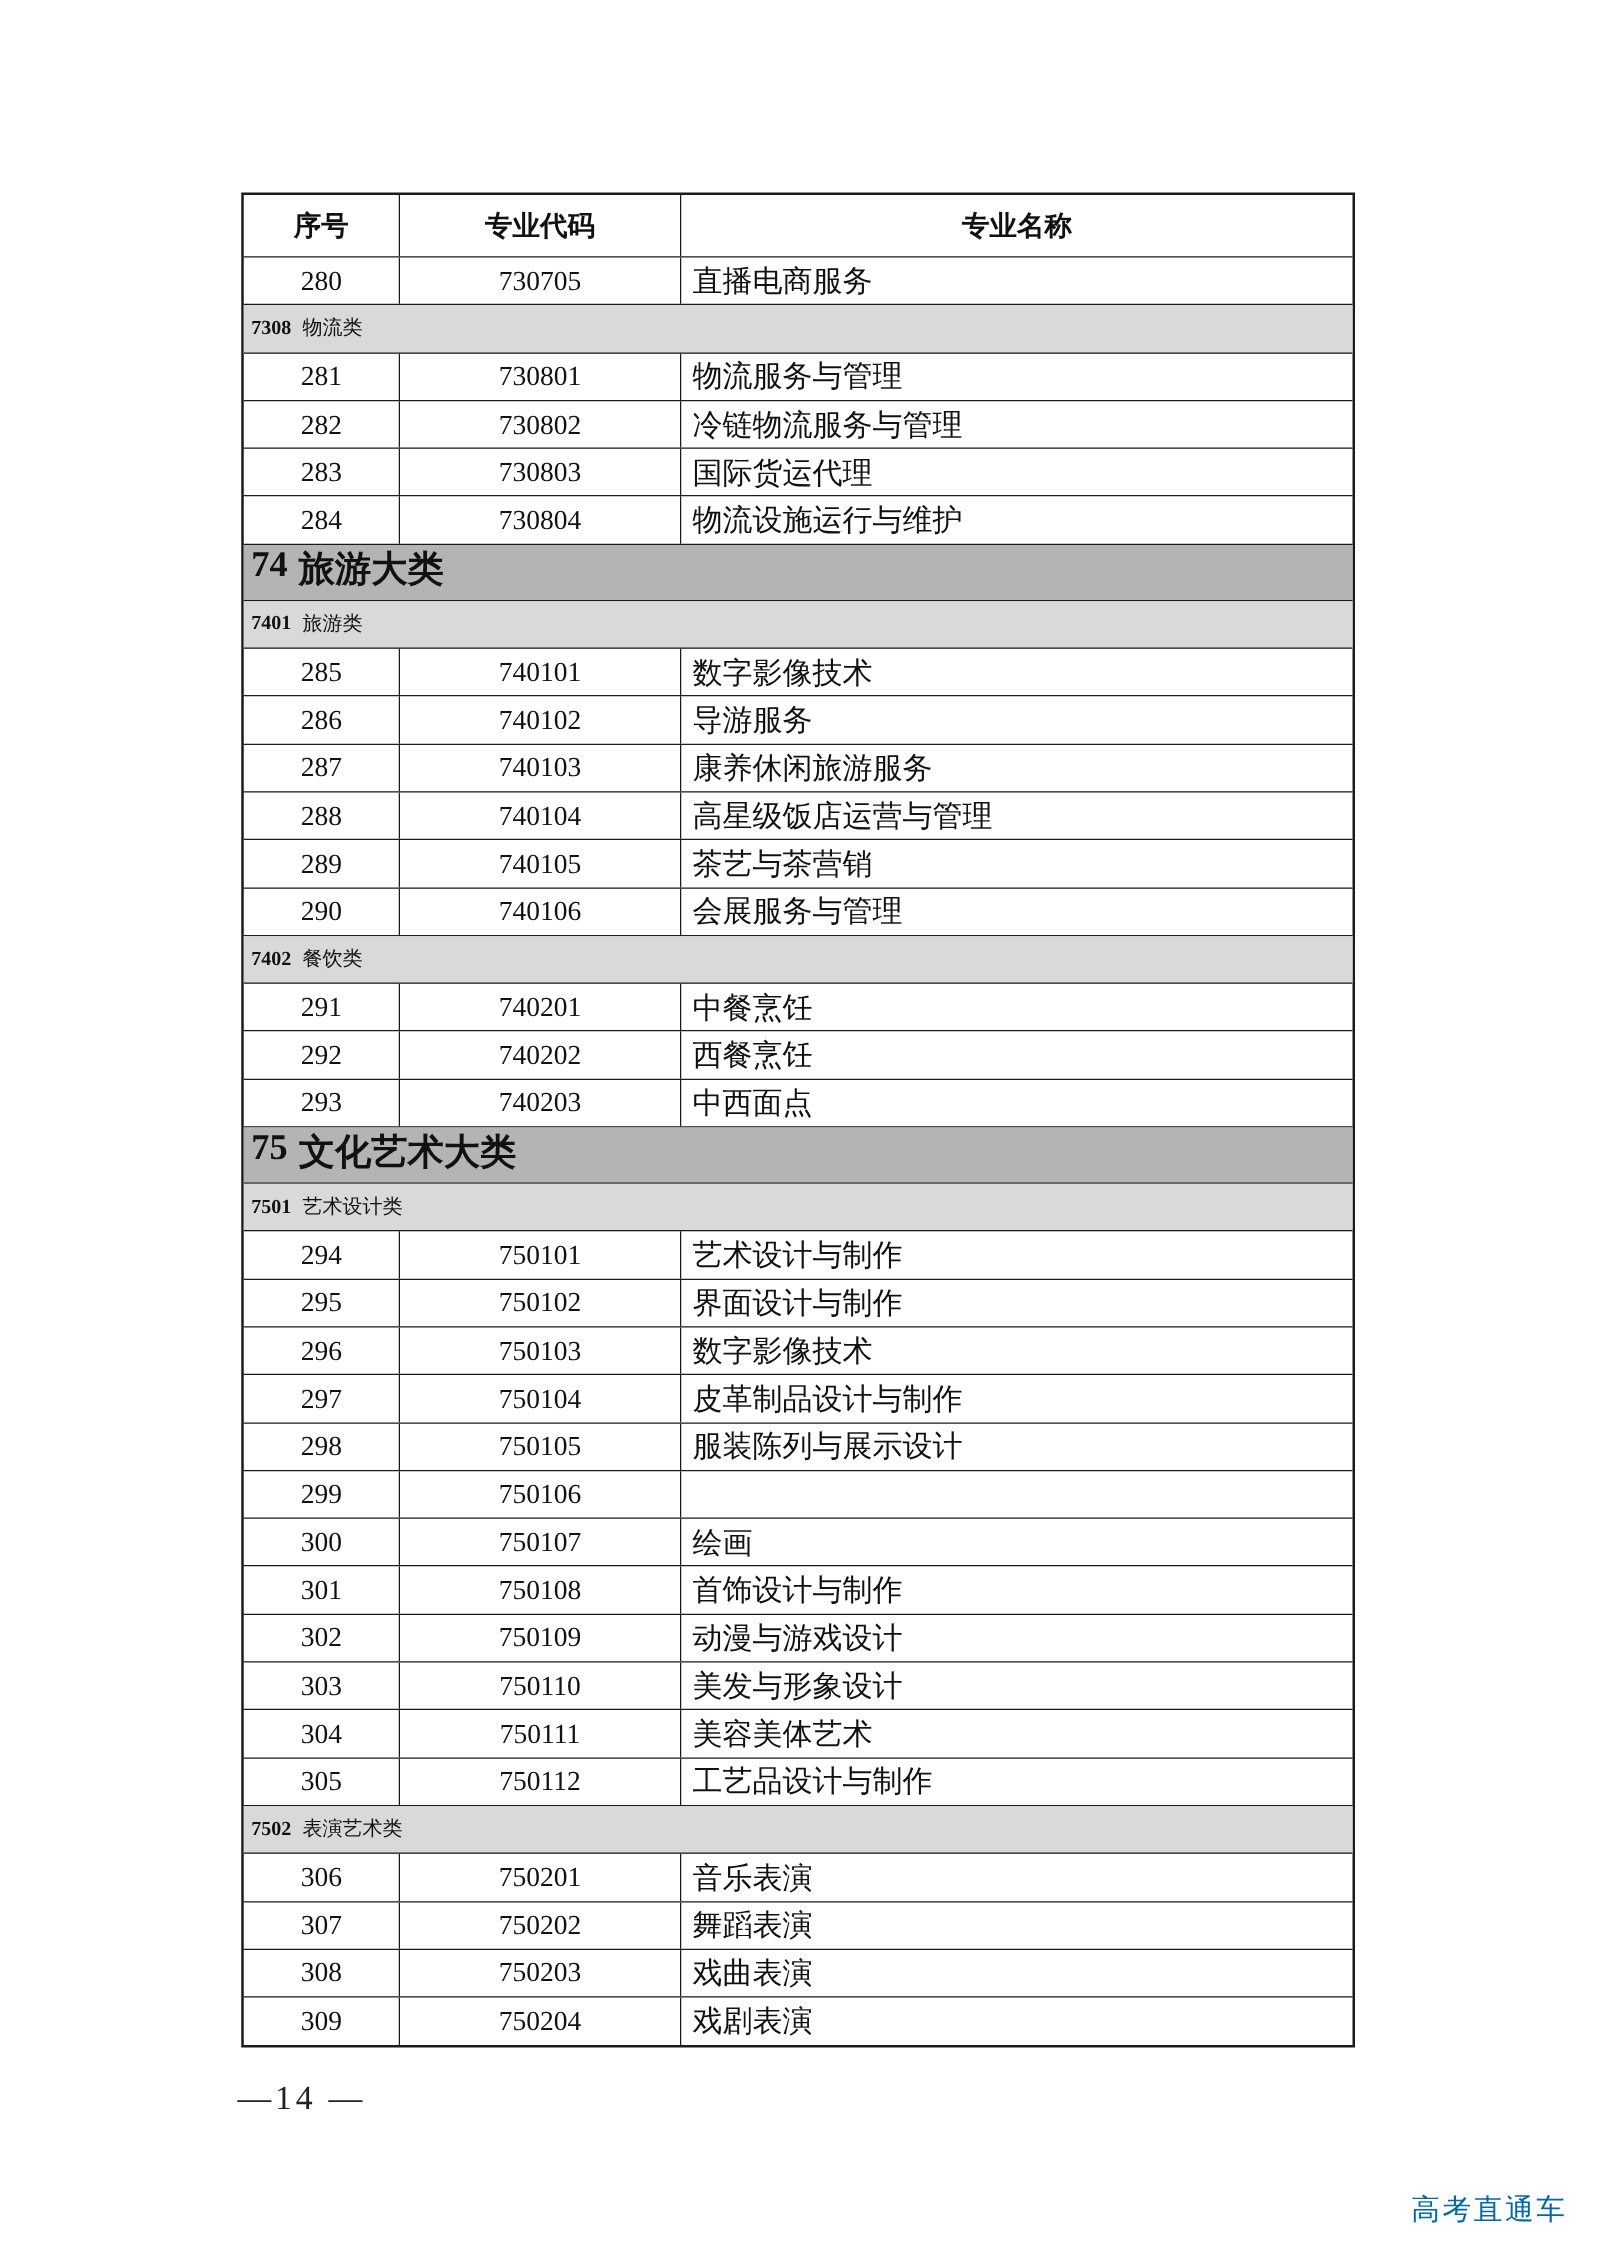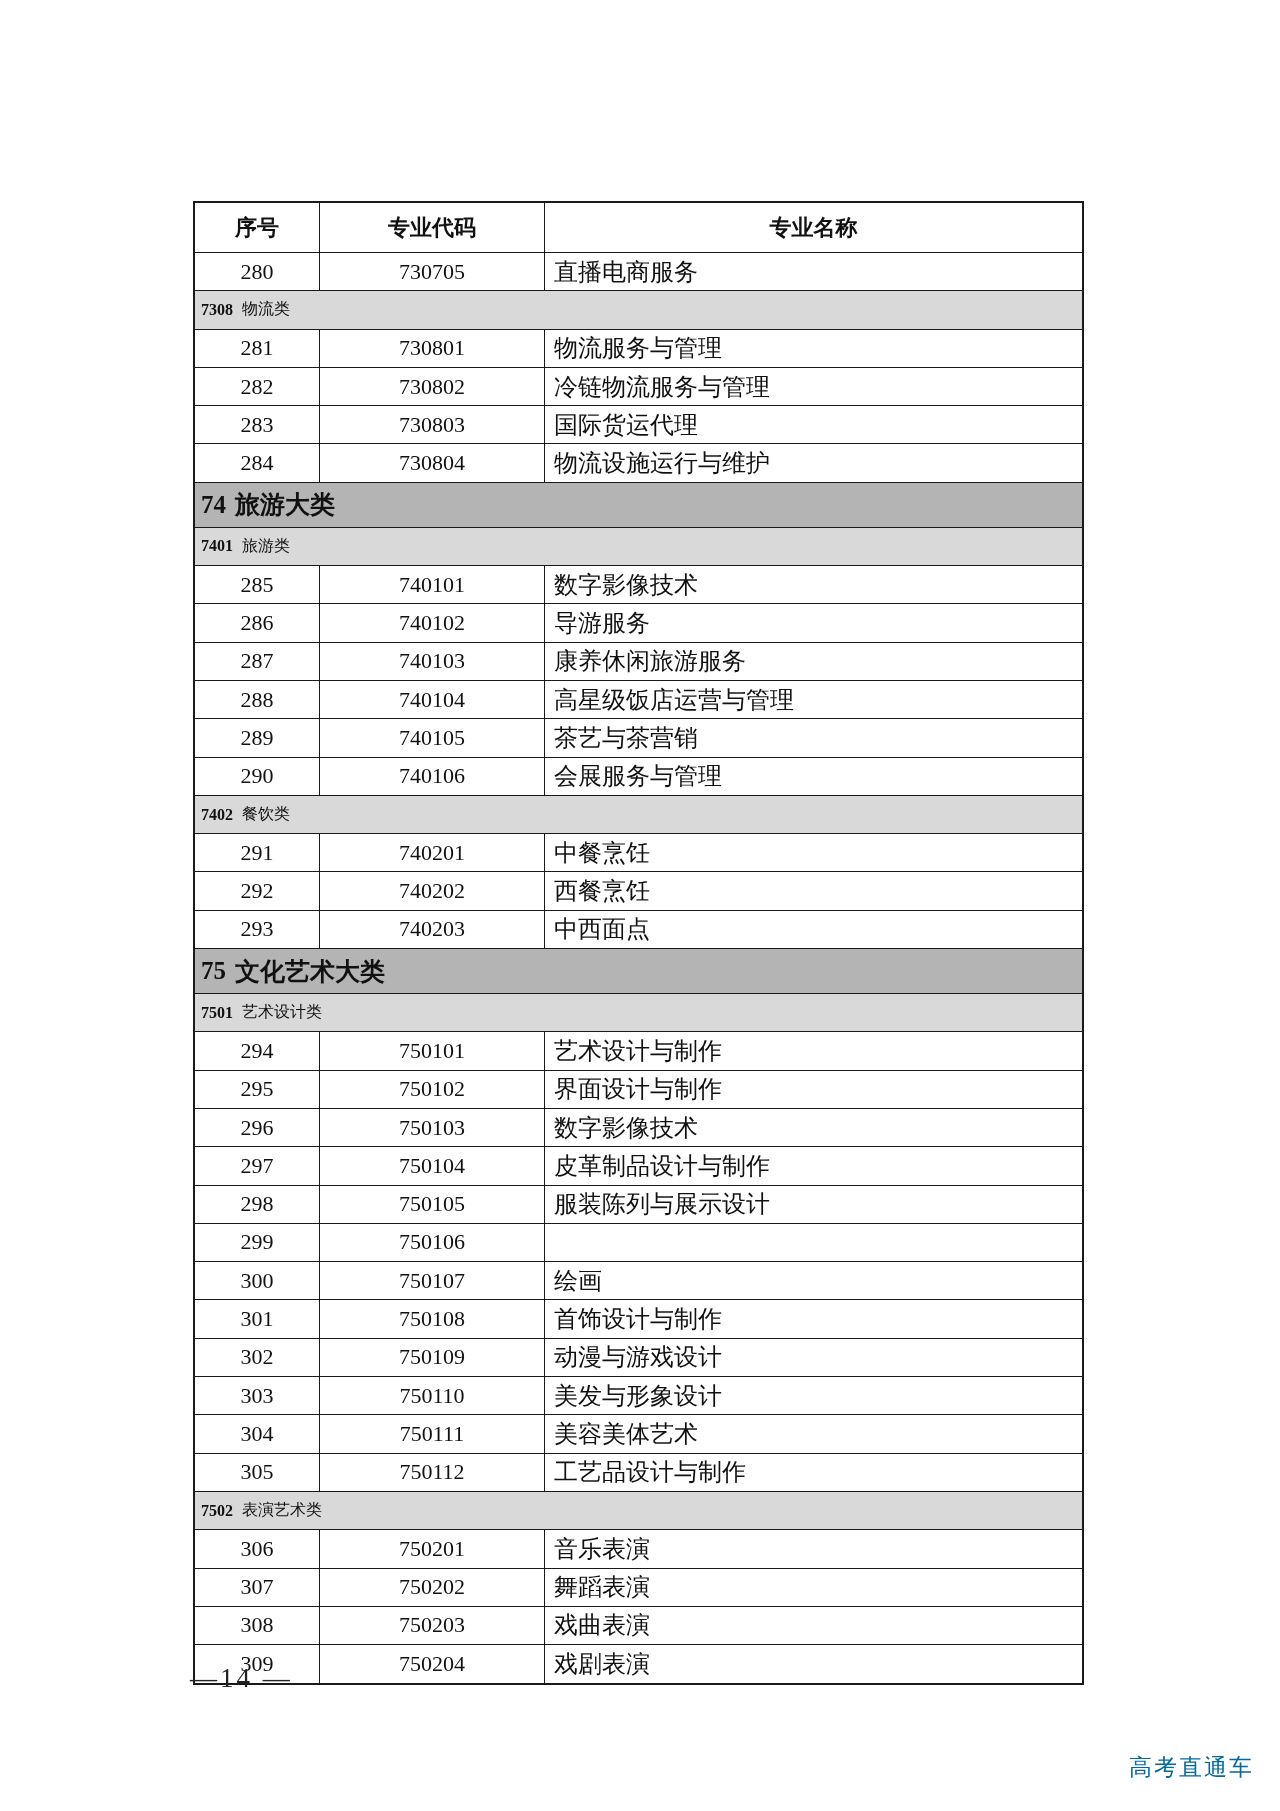--- a/index.html
+++ b/index.html
@@ -4,40 +4,40 @@
 <style>
   * { margin:0; padding:0; box-sizing:border-box; }
   html,body { background:#ffffff; }
   .page {
     position:relative; width:1280px; height:1811px; background:#ffffff;
     overflow:hidden; color:#111;
     font-family:"Liberation Serif","DejaVu Serif",serif;
   }
   .doc-table {
     position:absolute; left:193px; top:154px; width:891px;
-    border:2px solid #1a1a1a; background:#fff;margin-top:47px;
+    border:2px solid #1a1a1a; background:#fff;
   }
   .tr { display:flex; border-bottom:1px solid #1a1a1a; height:38.3px; }
   .tr:last-child { border-bottom:none; }
   .tr.head { height:50px; }
   .td { display:flex; align-items:center; justify-content:center; overflow:hidden; }
   .c1 { width:125px; border-right:1px solid #1a1a1a; }
   .c2 { width:225px; border-right:1px solid #1a1a1a; }
   .c3 { flex:1; justify-content:flex-start; padding-left:9px; }
   .th { font-family:"Liberation Sans","DejaVu Sans",sans-serif; font-weight:700; font-size:22px; }
   .th.c3 { justify-content:center; padding-left:0; }
   .tr.data .td { font-size:22px; }
   .tr.data .c3 { font-size:24px; }
   .tr.subsection {
     background:#d9d9d9; align-items:center; padding-left:6px; font-size:16px;
   }
   .tr.subsection .num { font-weight:700; margin-right:9px; }
   .tr.major {
-    height:45px; background:#b4b4b4; align-items:center; padding-left:6px;
-    font-size:25px; font-weight:700;
+    height:45px; background:#b4b4b4; align-items:flex-start; padding-left:6px;
+    font-size:29px; font-weight:700;
   }
   .tr.major .num { margin-right:9px; }
   .tr.major .nm { font-family:"Liberation Sans","DejaVu Sans",sans-serif; }
   .footer-num {
     position:absolute; left:190px; top:1663px; font-size:27px; color:#222;
     letter-spacing:3px;
   }
   .watermark {
     position:absolute; right:26px; top:1752px; font-size:23px; color:#0369a1;
     font-family:"Liberation Sans","DejaVu Sans",sans-serif; letter-spacing:2px;

